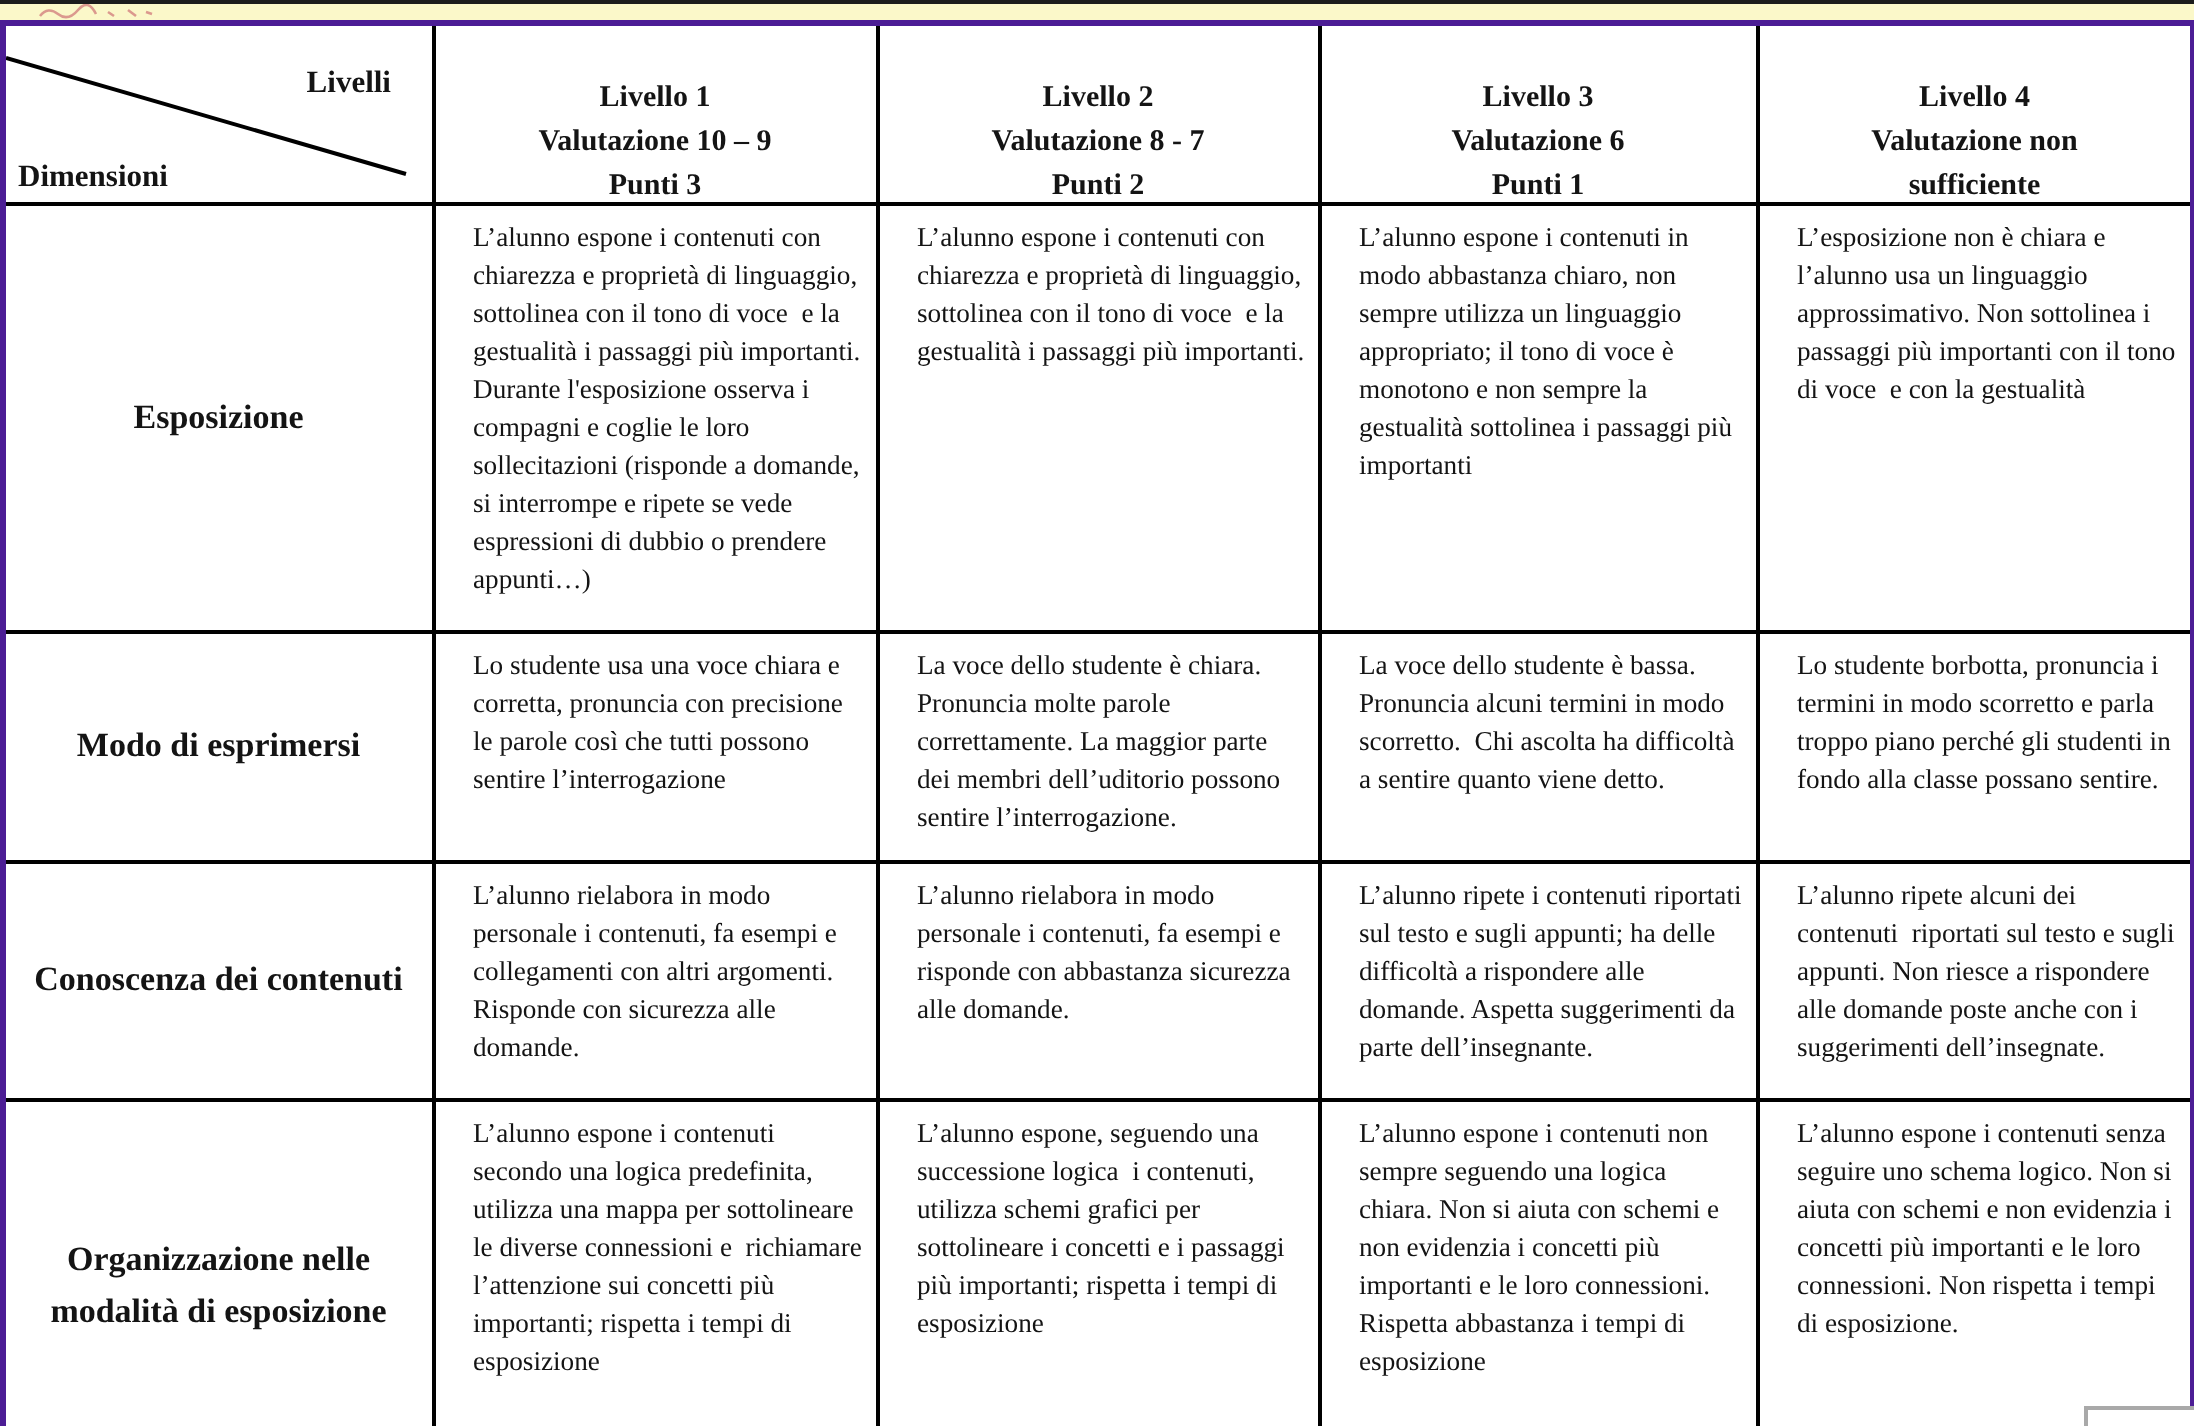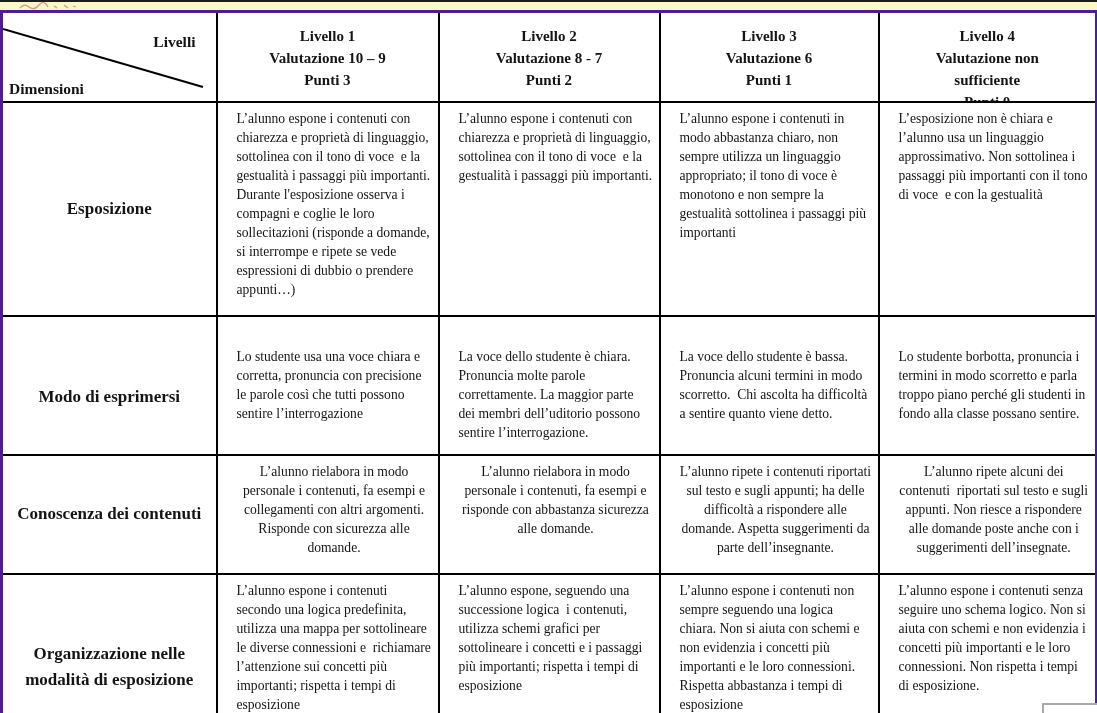--- a/index.html
+++ b/index.html
@@ -30,38 +30,38 @@
   .corner .lbl-top{
     position:absolute;right:20px;top:20px;
     font-weight:bold;font-size:15.5px;
   }
   .corner .lbl-bottom{
     position:absolute;left:6px;bottom:3px;
     font-weight:bold;font-size:15.5px;
   }
   
   th .hd{
-    height:84px;padding-top:12px;box-sizing:border-box;
+    height:84px;padding-top:25px;box-sizing:border-box;
     text-align:center;font-weight:bold;font-size:15px;line-height:22px;
   }
   th .hd .narrow{max-width:160px;margin:0 auto;}
   
   .rowlabel{
     display:flex;align-items:center;justify-content:center;
     text-align:center;font-weight:bold;font-size:17px;line-height:26px;
     box-sizing:border-box;padding:0 8px;font-family:Liberation Serif, serif;
   }
   
   .desc{
     box-sizing:border-box;padding:6px 6px 0 19px;
     font-size:13.6px;line-height:19px;white-space:pre-wrap;
   }
   .h-r1{height:212px;}
-  .h-r2{height:113px;margin-top:24px;}
-  .h-r3{height:117px;text-align:center;}
+  .h-r2{height:113px;}
+  .h-r3{height:117px;}
   .h-r4{height:184px;}
   
   .corner-box{
     position:absolute;right:-3px;bottom:-3px;width:58px;height:13px;
     background:#ffffff;border:2px solid #a9a9a9;box-sizing:border-box;
   }
 </style>
 </head>
 <body>
 

